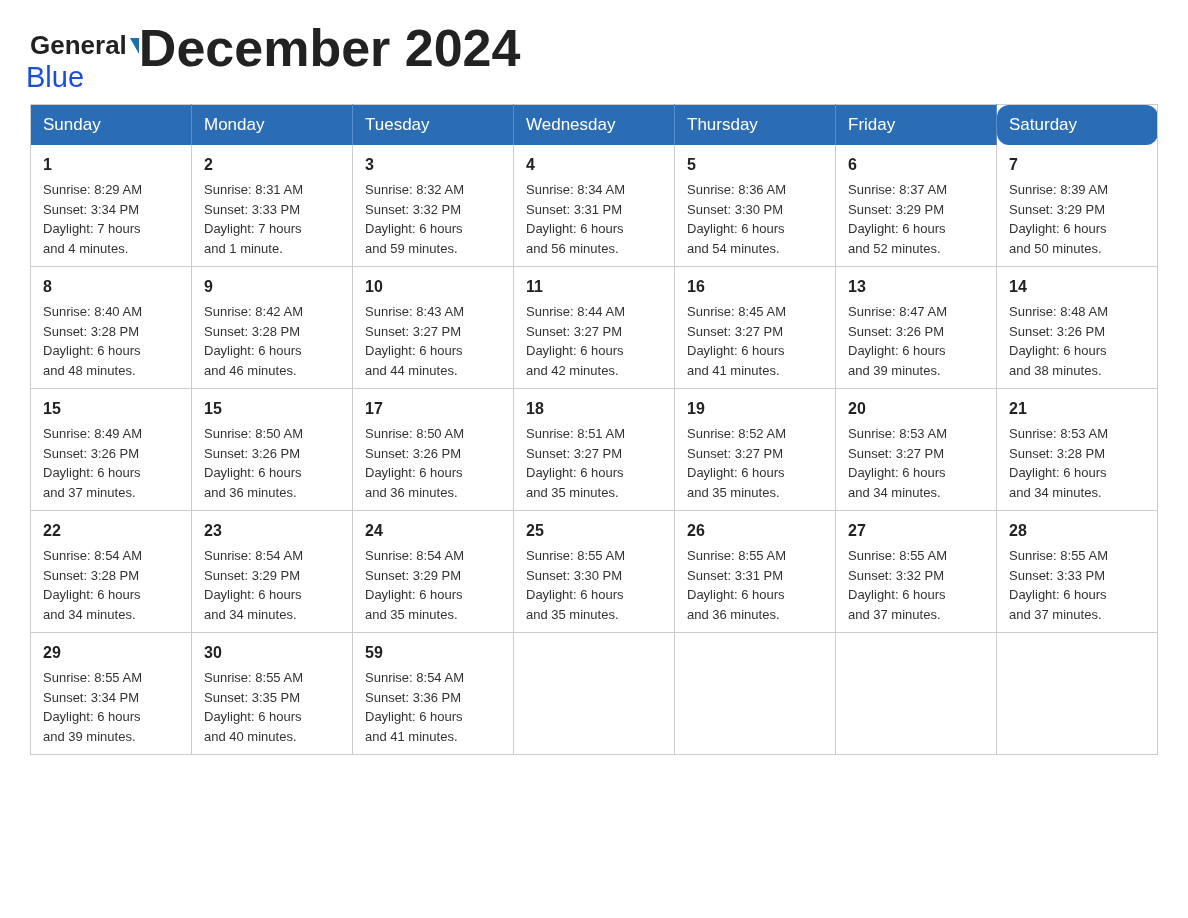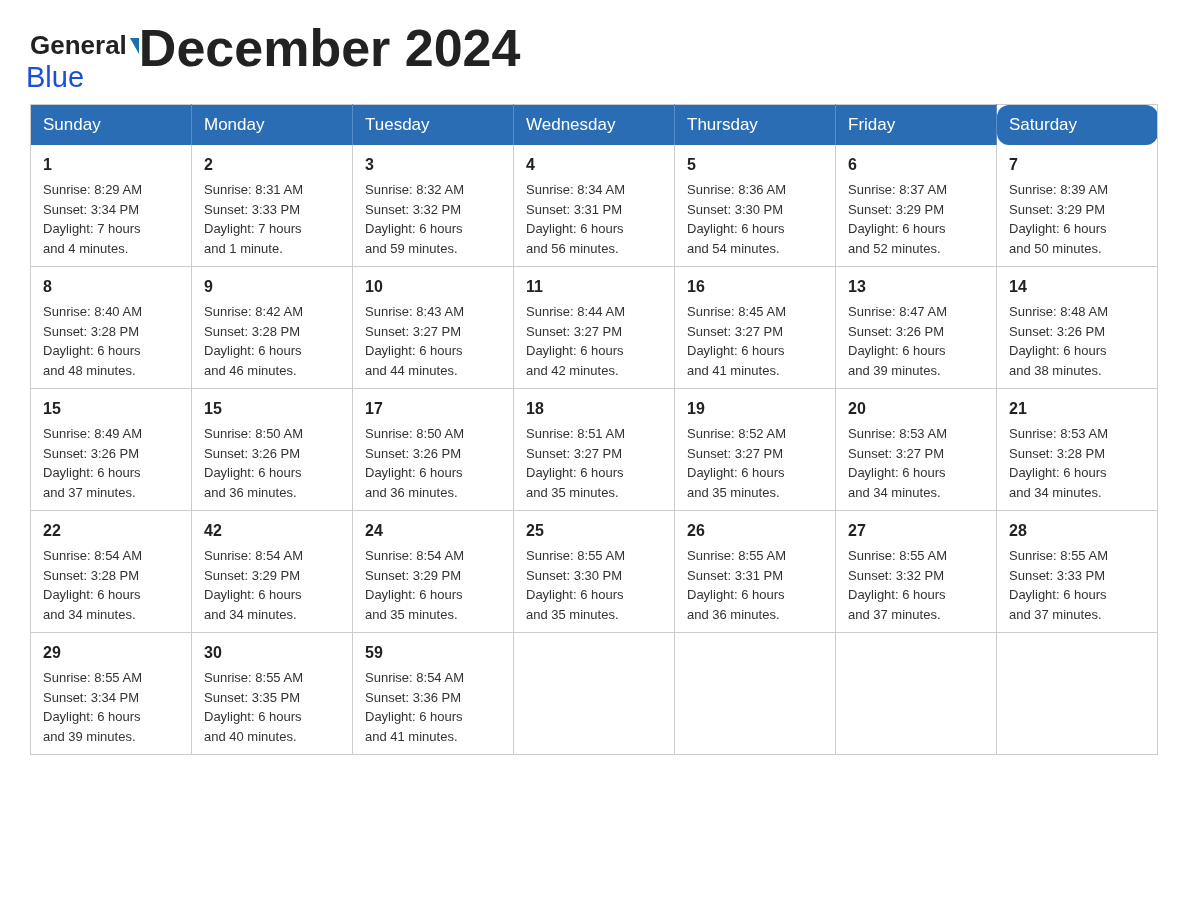--- a/index.html
+++ b/index.html
@@ -232,21 +232,21 @@
           <span class="day-num">21</span>
           <div class="day-info">Sunrise: 8:53 AM<br>Sunset: 3:28 PM<br>Daylight: 6 hours<br>and 34 minutes.</div>
         </td>
       </tr>
       <tr class="week-row">
         <td>
           <span class="day-num">22</span>
           <div class="day-info">Sunrise: 8:54 AM<br>Sunset: 3:28 PM<br>Daylight: 6 hours<br>and 34 minutes.</div>
         </td>
         <td>
-          <span class="day-num">42</span>
+          <span class="day-num">23</span>
           <div class="day-info">Sunrise: 8:54 AM<br>Sunset: 3:29 PM<br>Daylight: 6 hours<br>and 34 minutes.</div>
         </td>
         <td>
           <span class="day-num">24</span>
           <div class="day-info">Sunrise: 8:54 AM<br>Sunset: 3:29 PM<br>Daylight: 6 hours<br>and 35 minutes.</div>
         </td>
         <td>
           <span class="day-num">25</span>
           <div class="day-info">Sunrise: 8:55 AM<br>Sunset: 3:30 PM<br>Daylight: 6 hours<br>and 35 minutes.</div>
         </td>

